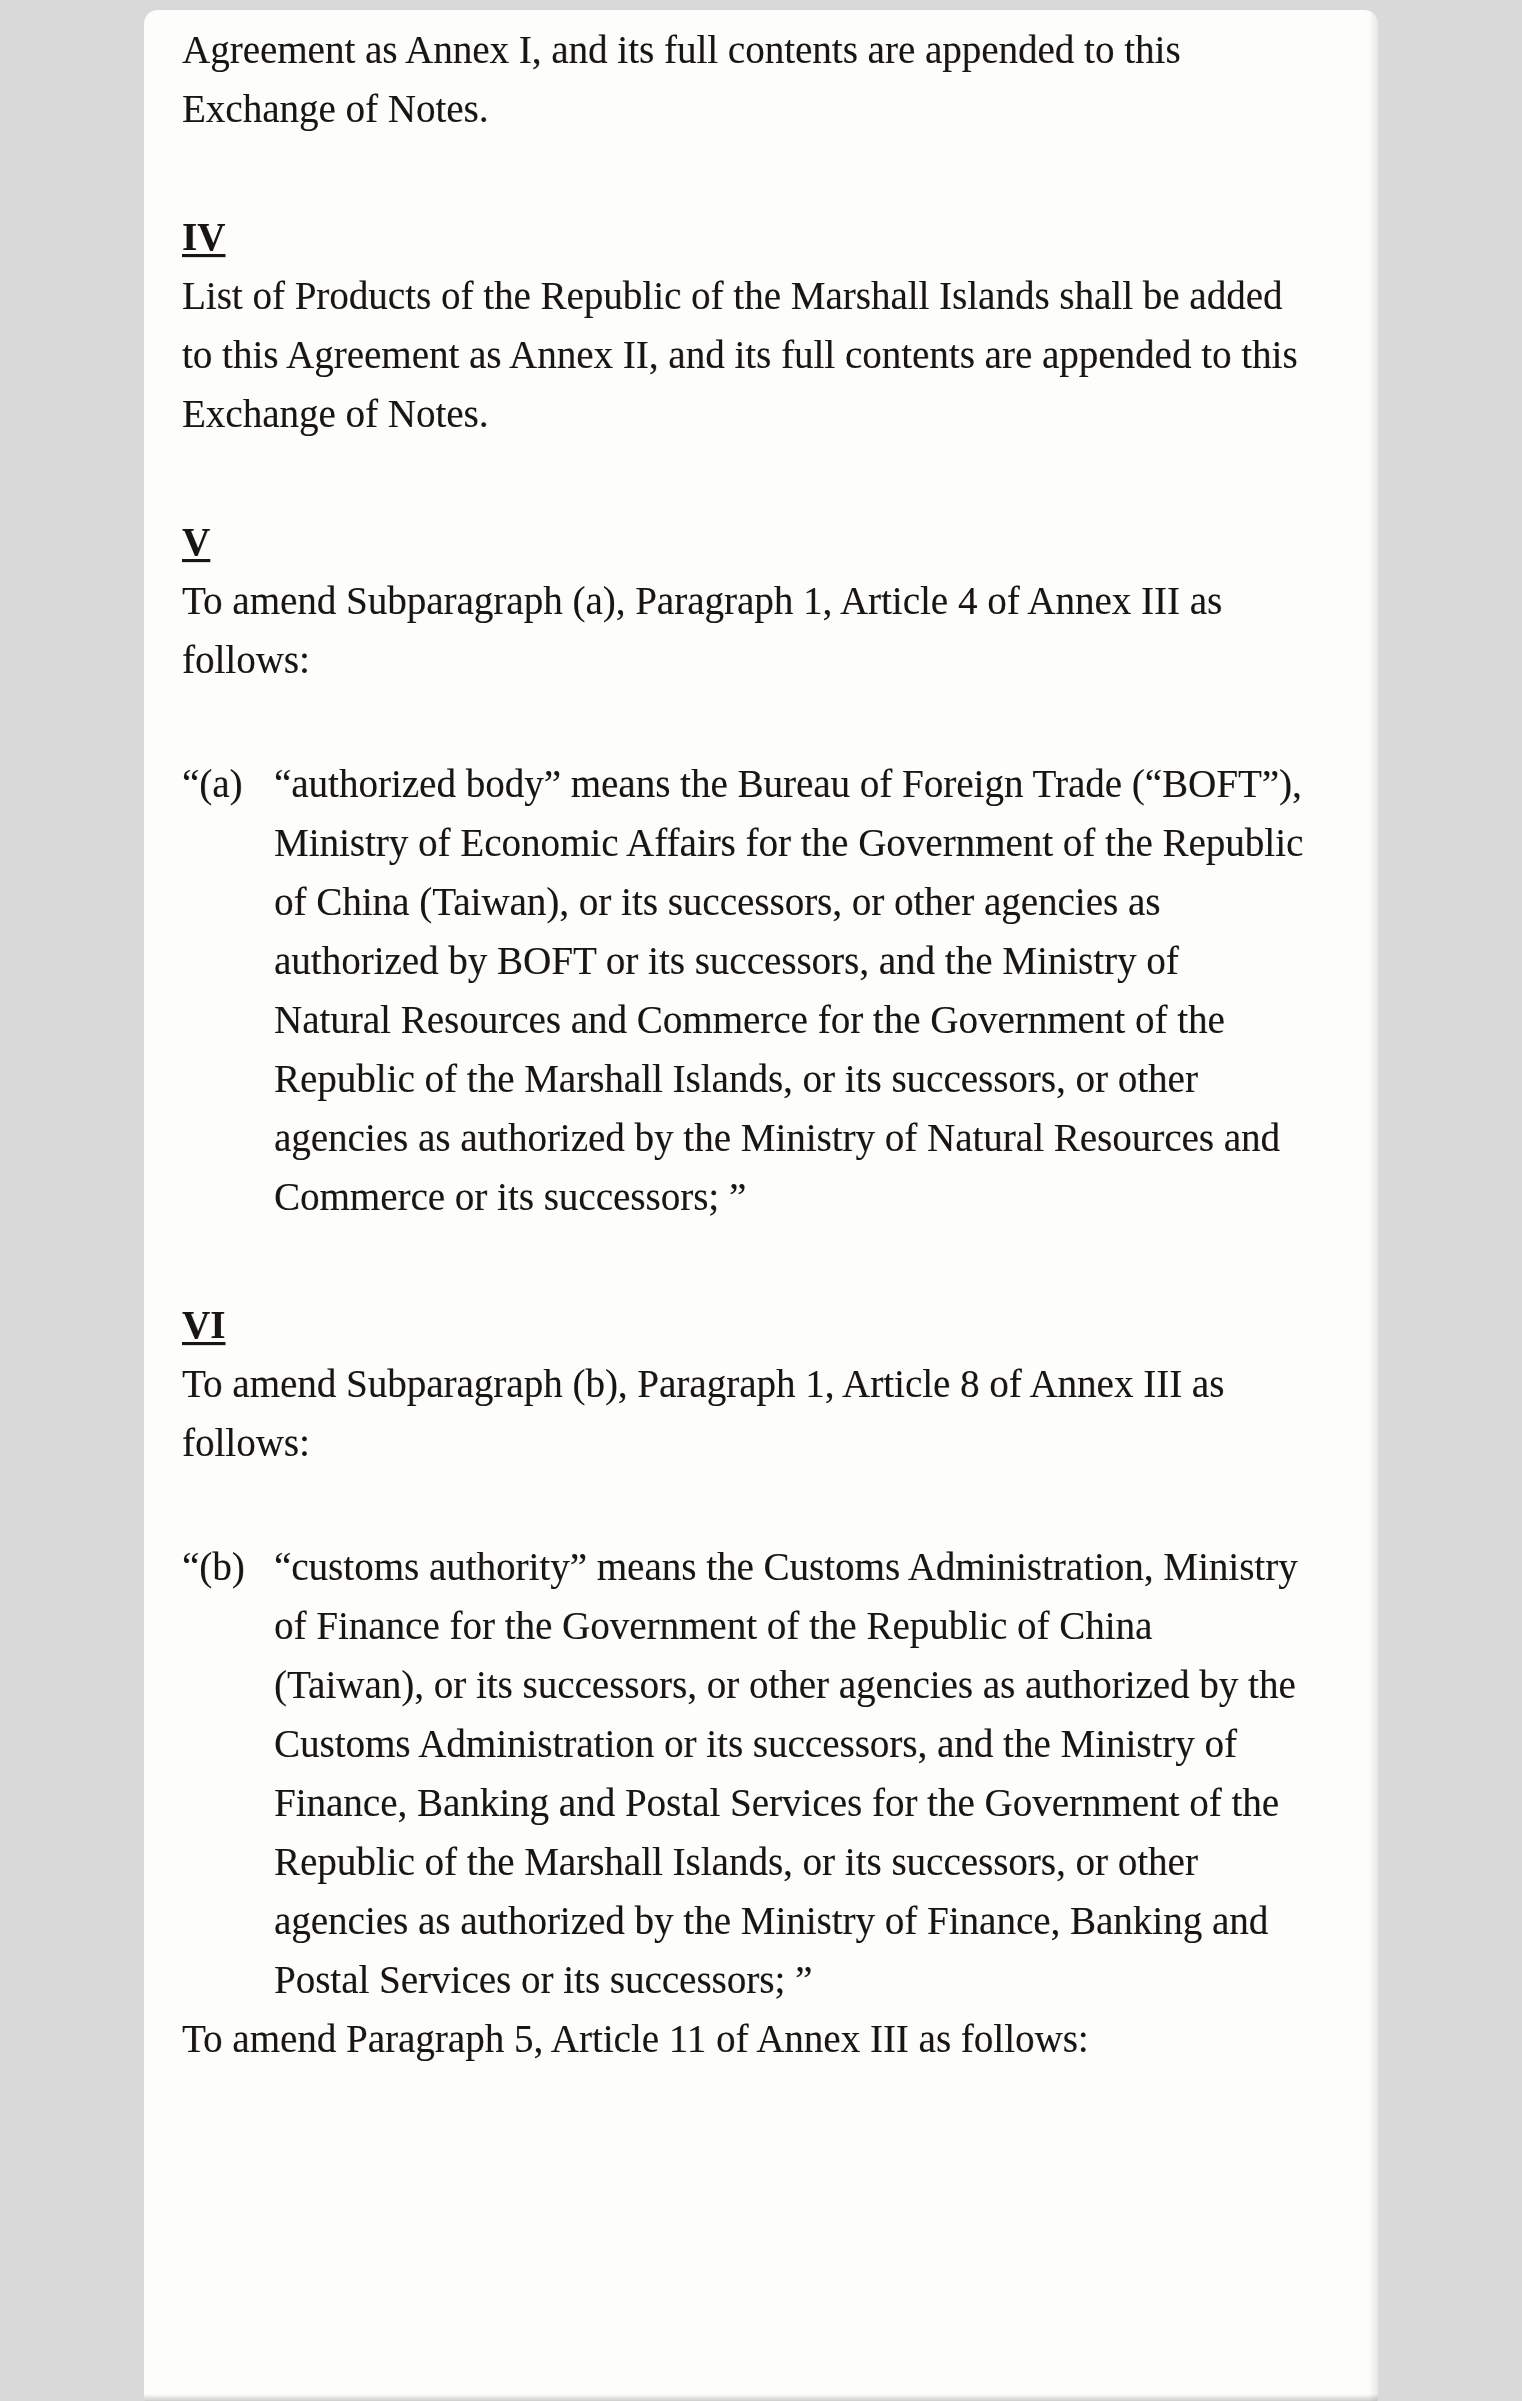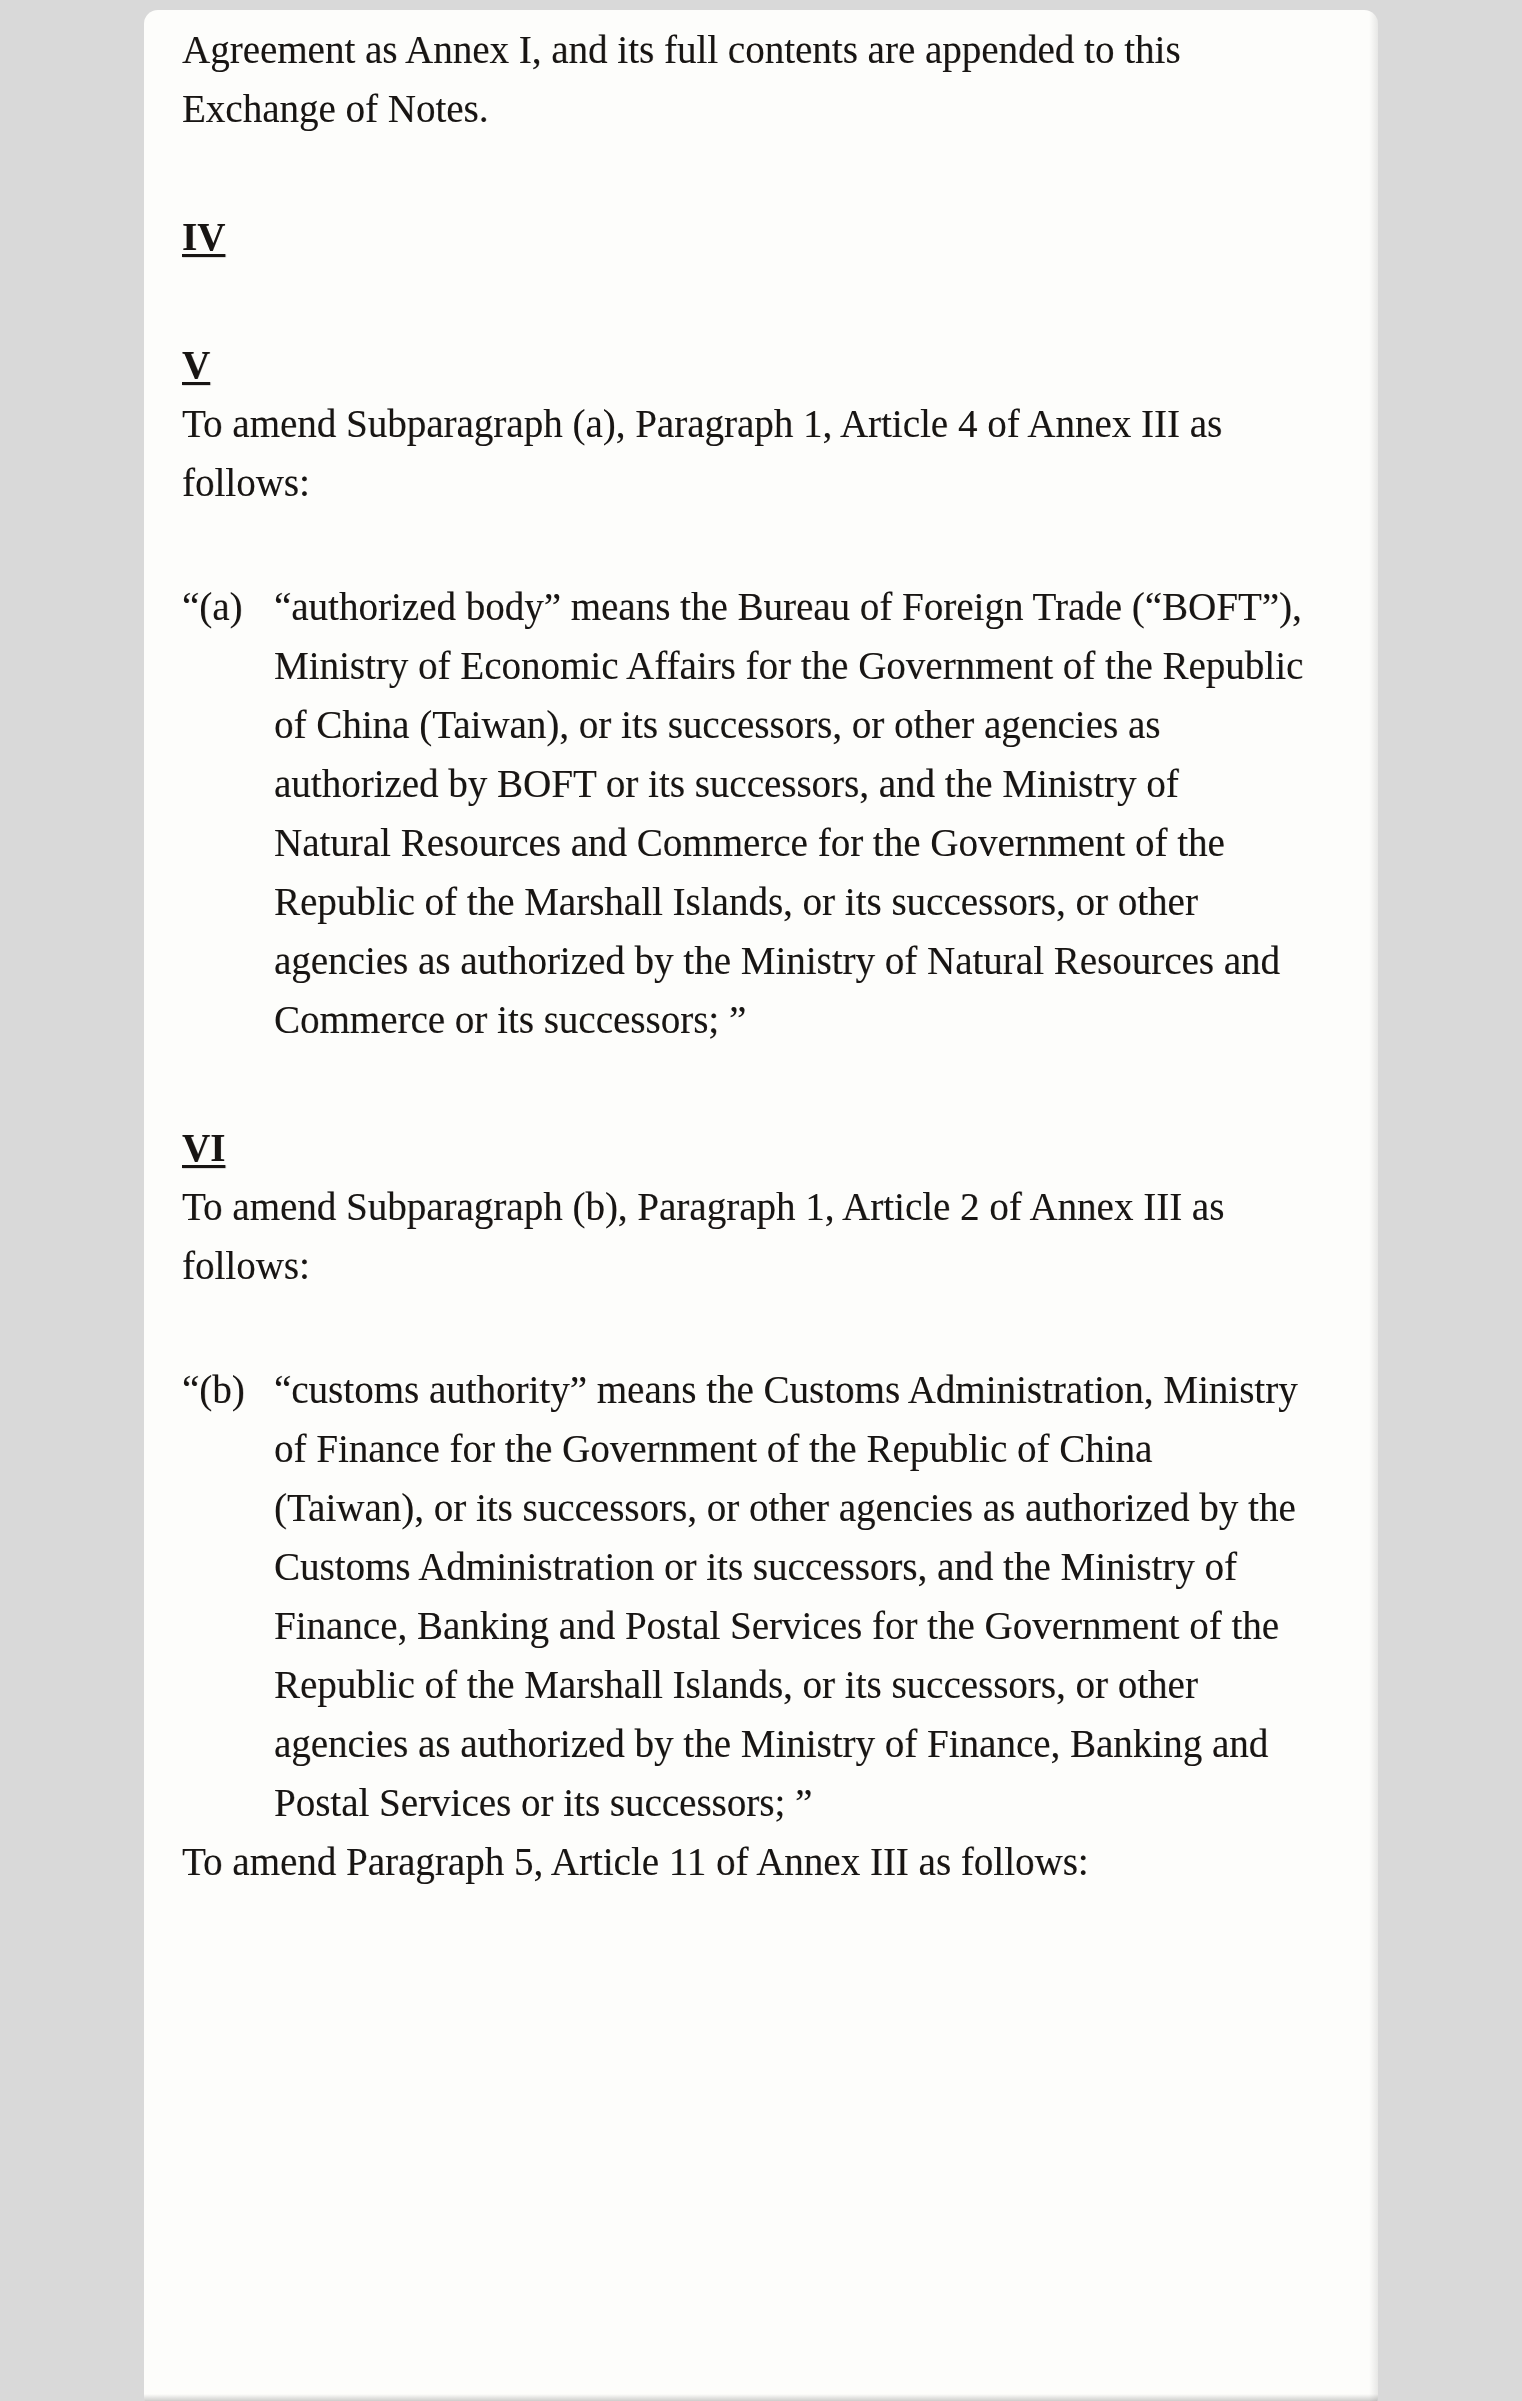--- a/index.html
+++ b/index.html
@@ -75,37 +75,38 @@
 
 <div class="page">
   <div class="content">
 
     <p class="para">Agreement as Annex I, and its full contents are appended to this Exchange of Notes.</p>
 
     <div class="heading">
       <span class="heading-text">IV</span>
     </div>
 
+    <p class="para">List of Products of the Republic of the Marshall Islands shall be added to this Agreement as Annex II, and its full contents are appended to this Exchange of Notes.</p>
 
     <div class="heading">
       <span class="heading-text">V</span>
     </div>
 
     <p class="para">To amend Subparagraph (a), Paragraph 1, Article 4 of Annex III as follows:</p>
 
     <div class="hang">
       <span class="hang-label">“(a)</span>
       <span class="hang-body">“authorized body” means the Bureau of Foreign Trade (“BOFT”), Ministry of Economic Affairs for the Government of the Republic of China (Taiwan), or its successors, or other agencies as authorized by BOFT or its successors, and the Ministry of Natural Resources and Commerce for the Government of the Republic of the Marshall Islands, or its successors, or other agencies as authorized by the Ministry of Natural Resources and Commerce or its successors; ”</span>
     </div>
 
     <div class="heading">
       <span class="heading-text">VI</span>
     </div>
 
-    <p class="para">To amend Subparagraph (b), Paragraph 1, Article 2 of Annex III as follows:</p>
+    <p class="para">To amend Subparagraph (b), Paragraph 1, Article 8 of Annex III as follows:</p>
 
     <div class="hang">
       <span class="hang-label">“(b)</span>
       <span class="hang-body">“customs authority” means the Customs Administration, Ministry of Finance for the Government of the Republic of China (Taiwan), or its successors, or other agencies as authorized by the Customs Administration or its successors, and the Ministry of Finance, Banking and Postal Services for the Government of the Republic of the Marshall Islands, or its successors, or other agencies as authorized by the Ministry of Finance, Banking and Postal Services or its successors; ”</span>
     </div>
 
 
     <p class="para">To amend Paragraph 5, Article 11 of Annex III as follows:</p>
 
 

